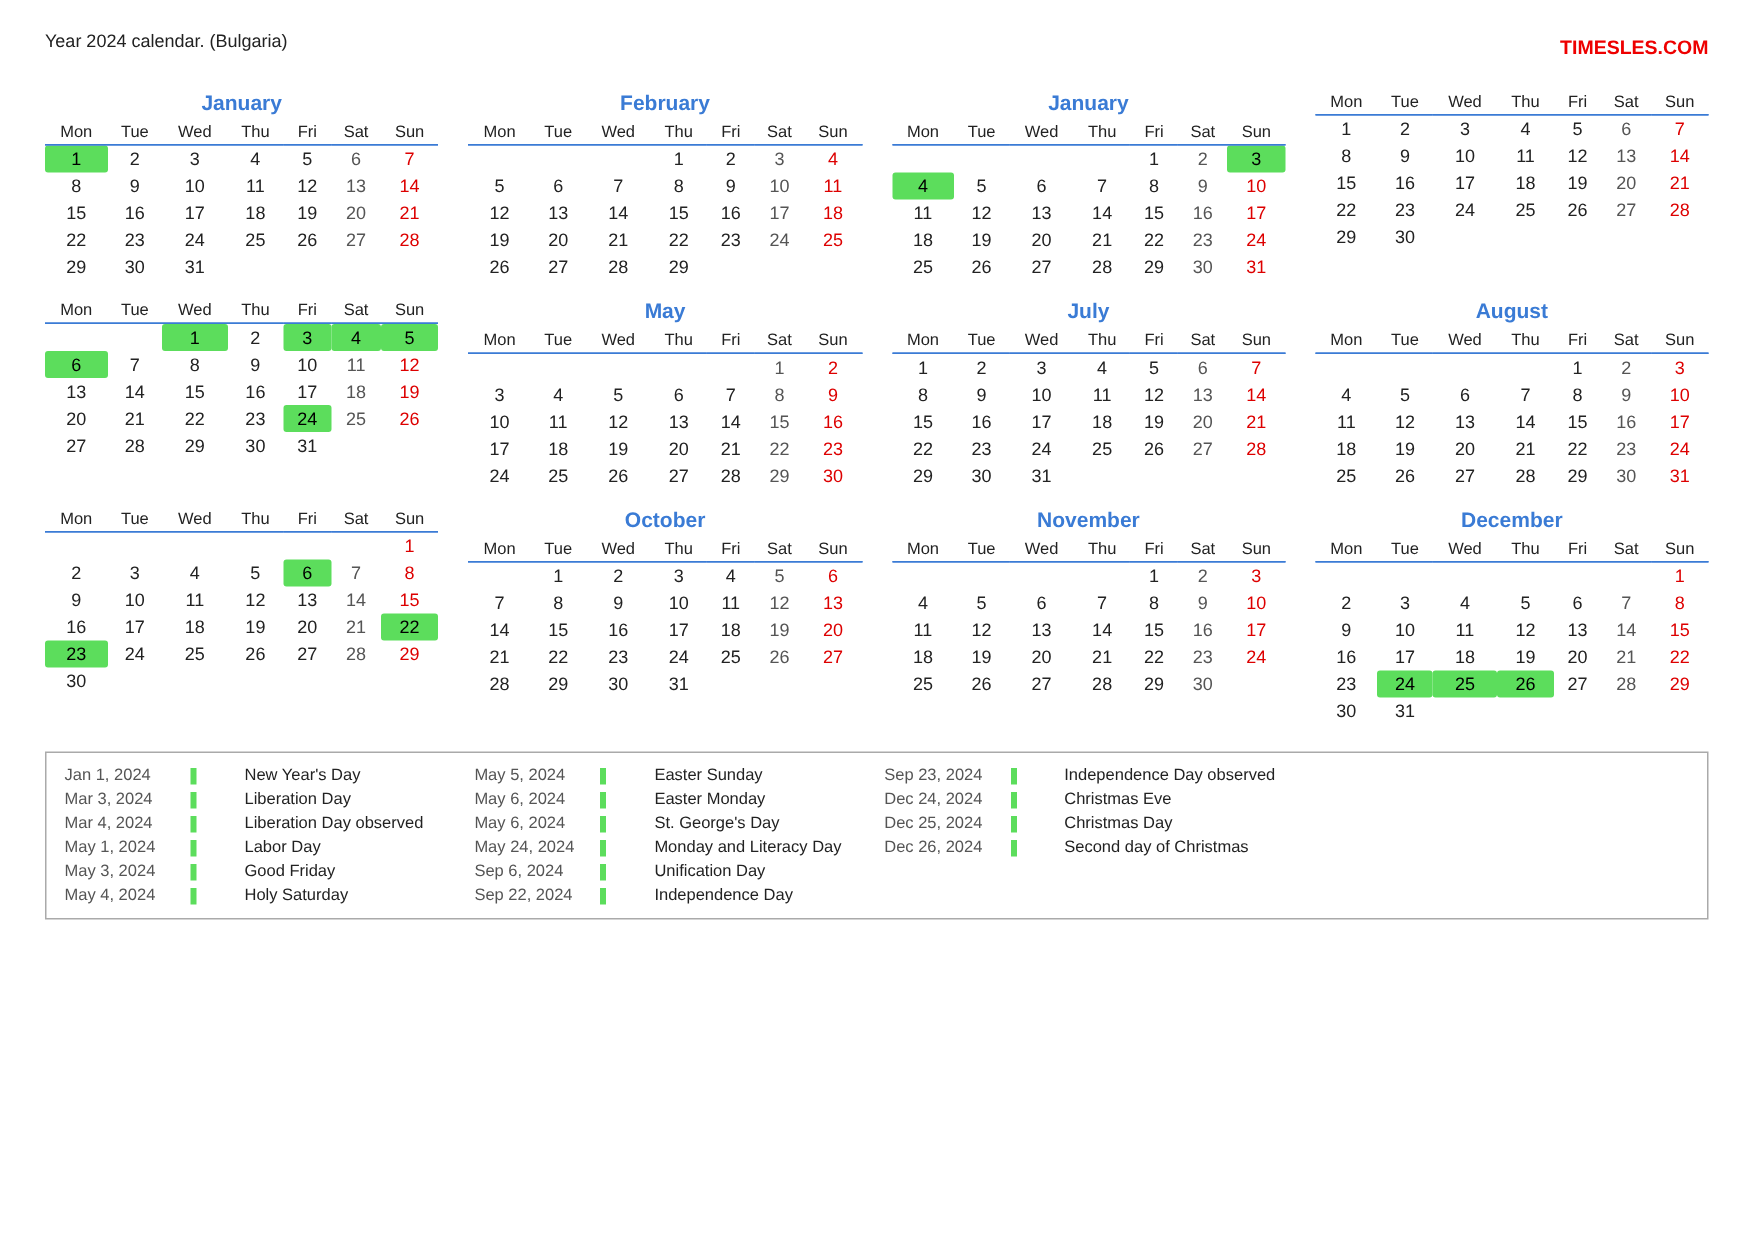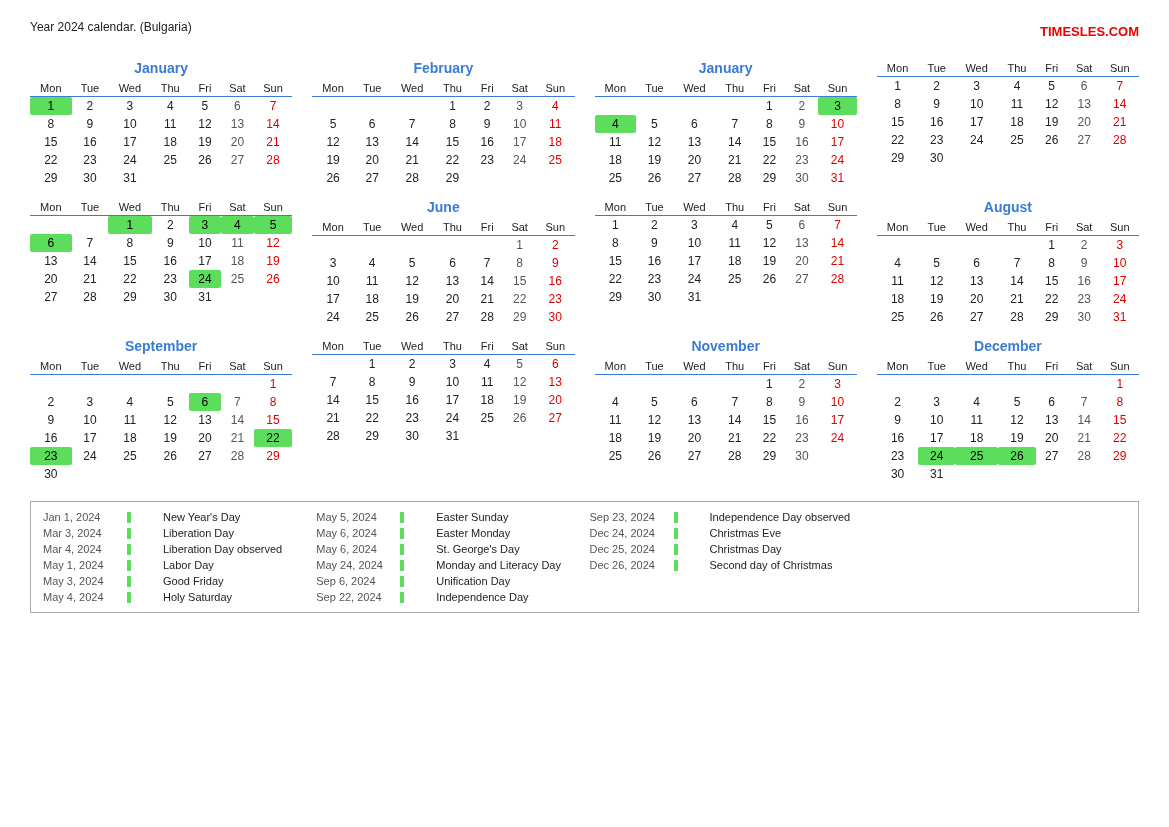--- a/index.html
+++ b/index.html
@@ -422,21 +422,21 @@
             <td>29</td>
             <td>30</td>
             <td>31</td>
             <td></td>
             <td></td>
           </tr>
         </tbody>
       </table>
     </div>
     <div class="month-block">
-      <div class="month-title">June</div>
+      <div class="month-title">May</div>
       <table class="cal-table">
         <thead>
           <tr>
             <th>Mon</th>
             <th>Tue</th>
             <th>Wed</th>
             <th>Thu</th>
             <th>Fri</th>
             <th>Sat</th>
             <th>Sun</th>
@@ -485,20 +485,21 @@
             <td>26</td>
             <td>27</td>
             <td>28</td>
             <td class="sat">29</td>
             <td class="sun">30</td>
           </tr>
         </tbody>
       </table>
     </div>
     <div class="month-block">
+      <div class="month-title">July</div>
       <table class="cal-table">
         <thead>
           <tr>
             <th>Mon</th>
             <th>Tue</th>
             <th>Wed</th>
             <th>Thu</th>
             <th>Fri</th>
             <th>Sat</th>
             <th>Sun</th>
@@ -610,21 +611,20 @@
             <td>27</td>
             <td>28</td>
             <td>29</td>
             <td class="sat">30</td>
             <td class="sun">31</td>
           </tr>
         </tbody>
       </table>
     </div>
     <div class="month-block">
-      <div class="month-title">September</div>
       <table class="cal-table">
         <thead>
           <tr>
             <th>Mon</th>
             <th>Tue</th>
             <th>Wed</th>
             <th>Thu</th>
             <th>Fri</th>
             <th>Sat</th>
             <th>Sun</th>
@@ -682,20 +682,21 @@
             <td></td>
             <td></td>
             <td></td>
             <td></td>
             <td></td>
           </tr>
         </tbody>
       </table>
     </div>
     <div class="month-block">
+      <div class="month-title">October</div>
       <table class="cal-table">
         <thead>
           <tr>
             <th>Mon</th>
             <th>Tue</th>
             <th>Wed</th>
             <th>Thu</th>
             <th>Fri</th>
             <th>Sat</th>
             <th>Sun</th>

